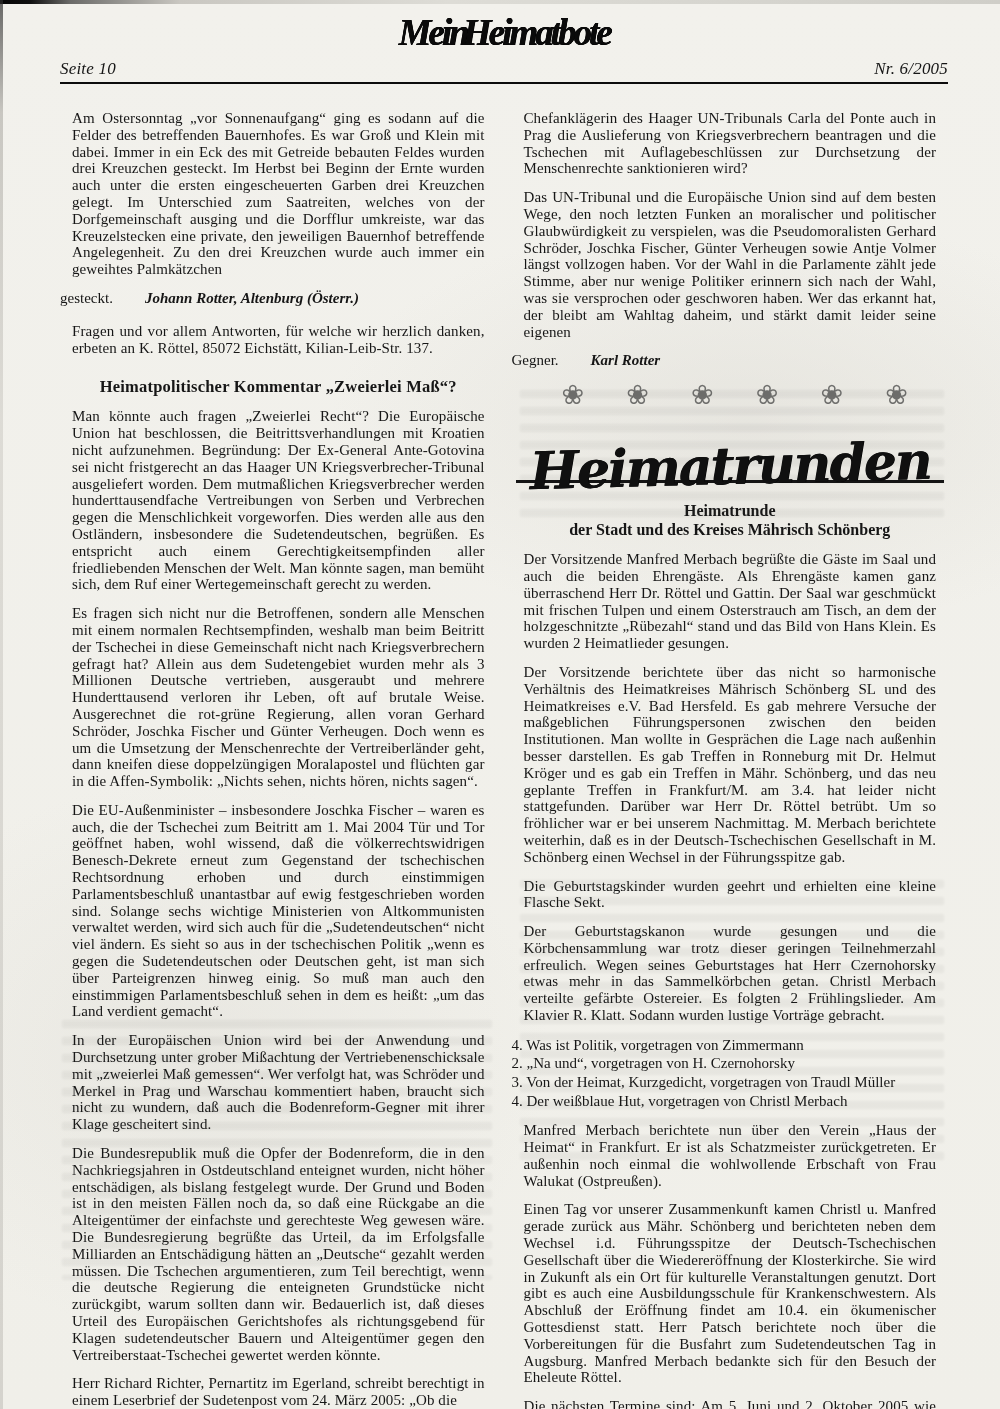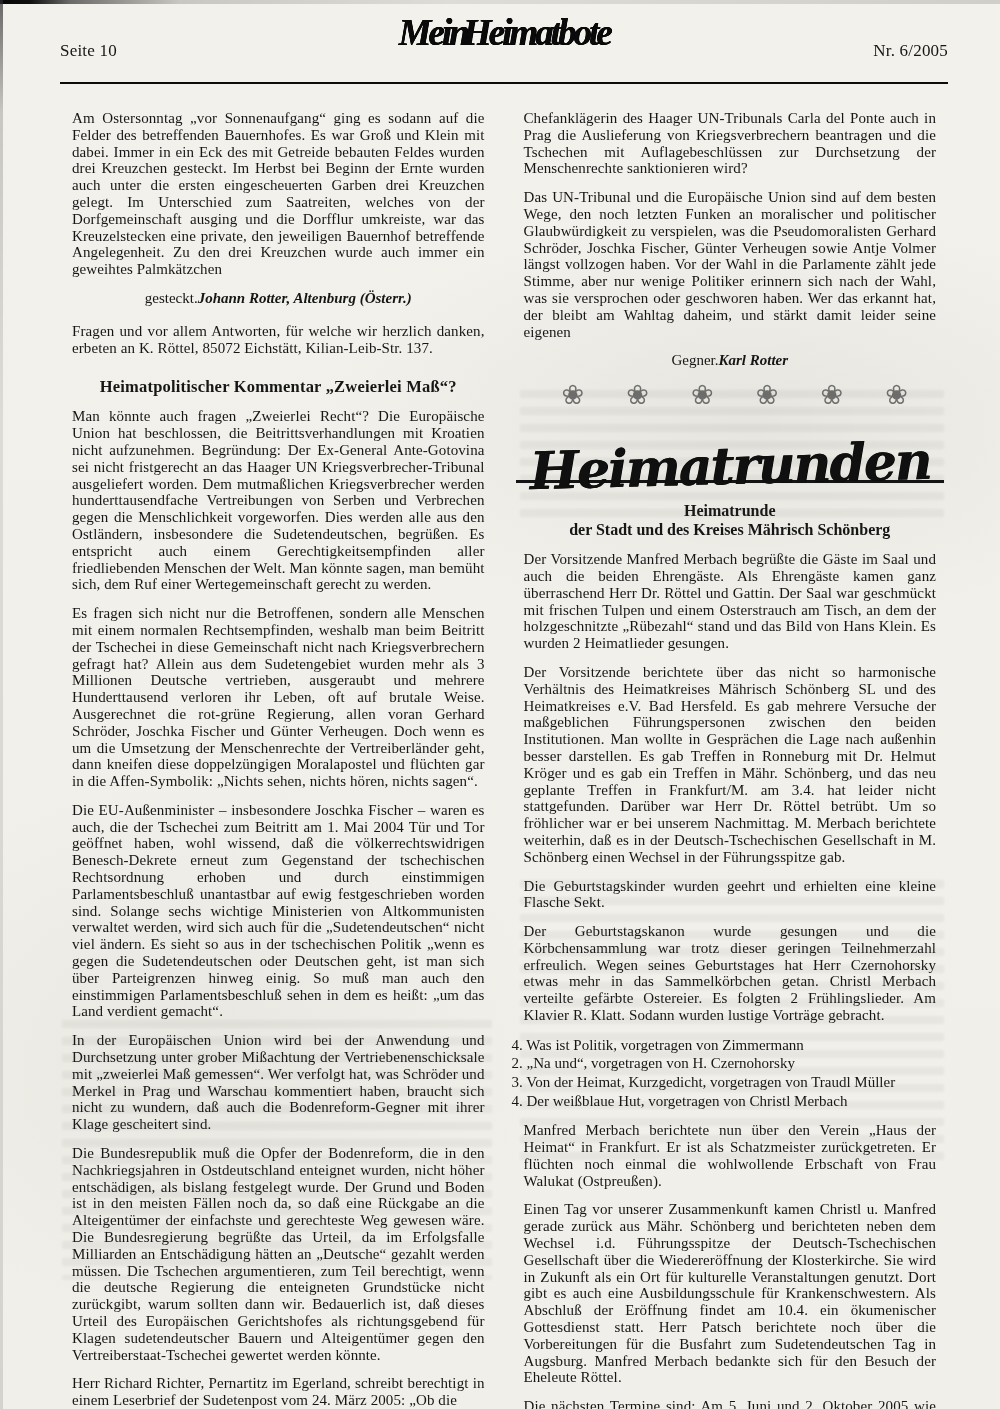--- a/index.html
+++ b/index.html
@@ -44,21 +44,21 @@
 
   .masthead-row{
     position:relative;
     margin:0 52px 0 60px;
     padding-top:48px;
     height:34px;
     border-bottom:2.5px solid #0c0c0c;
     display:flex;justify-content:space-between;align-items:flex-end;
   }
   .pageno,.issue{
-    font-size:17px;letter-spacing:.2px;padding-bottom:21px;
+    font-size:17px;letter-spacing:.2px;padding-bottom:3px;font-style:italic;
   }
   .masthead-logo{
     position:absolute;left:50%;top:14px;transform:translateX(-50%);
     font-family:Liberation Serif, serif;
     font-style:italic;font-weight:bold;
     font-size:37px;line-height:1;
     letter-spacing:-3px;word-spacing:-10px;
     color:#0a0a0a;
     text-shadow:0 0 .6px #000,.4px 0 0 #000;
     white-space:nowrap;
@@ -70,22 +70,22 @@
     gap:15px;
   }
   .col{width:437px;}
   .col p{
     margin:12px;
     font-size:15px;line-height:16.8px;
     text-align:justify;
     letter-spacing:.1px;
   }
   .sigrow{
-    display:flex;justify-content:center;
-    font-size:15px;line-height:16.8px;
+    display:flex;justify-content:flex-start;
+    font-size:15px;line-height:16.8px;gap:32px;
   }
   .sig{font-style:italic;font-weight:bold;}
   .note{margin-top:16px !important;}
   h2.commentary-heading{
     margin:22px 0 6px 0;
     font-size:16.5px;line-height:18px;
     text-align:center;font-weight:bold;
     letter-spacing:.2px;
   }
 
@@ -189,21 +189,21 @@
       <p>Die Geburtstagskinder wurden geehrt und erhielten eine kleine Flasche Sekt.</p>
       <p>Der Geburtstagskanon wurde gesungen und die Körbchensammlung war trotz dieser geringen Teilnehmerzahl erfreulich. Wegen seines Geburtstages hat Herr Czernohorsky etwas mehr in das Sammelkörbchen getan. Christl Merbach verteilte gefärbte Ostereier. Es folgten 2 Frühlingslieder. Am Klavier R. Klatt. Sodann wurden lustige Vorträge gebracht.</p>
 
       <div class="program">
         <div>4. Was ist Politik, vorgetragen von Zimmermann</div>
         <div>2. „Na und“, vorgetragen von H. Czernohorsky</div>
         <div>3. Von der Heimat, Kurzgedicht, vorgetragen von Traudl Müller</div>
         <div>4. Der weißblaue Hut, vorgetragen von Christl Merbach</div>
       </div>
 
-      <p>Manfred Merbach berichtete nun über den Verein „Haus der Heimat“ in Frankfurt. Er ist als Schatzmeister zurückgetreten. Er flüchten noch einmal die wohlwollende Erbschaft von Frau Walukat (Ostpreußen).</p>
+      <p>Manfred Merbach berichtete nun über den Verein „Haus der Heimat“ in Frankfurt. Er ist als Schatzmeister zurückgetreten. Er außenhin noch einmal die wohlwollende Erbschaft von Frau Walukat (Ostpreußen).</p>
       <p>Einen Tag vor unserer Zusammenkunft kamen Christl u. Manfred gerade zurück aus Mähr. Schönberg und berichteten neben dem Wechsel i.d. Führungsspitze der Deutsch-Tschechischen Gesellschaft über die Wiedereröffnung der Klosterkirche. Sie wird in Zukunft als ein Ort für kulturelle Veranstaltungen genutzt. Dort gibt es auch eine Ausbildungsschule für Krankenschwestern. Als Abschluß der Eröffnung findet am 10.4. ein ökumenischer Gottesdienst statt. Herr Patsch berichtete noch über die Vorbereitungen für die Busfahrt zum Sudetendeutschen Tag in Augsburg. Manfred Merbach bedankte sich für den Besuch der Eheleute Röttel.</p>
       <p>Die nächsten Termine sind: Am 5. Juni und 2. Oktober 2005 wie immer im Haus der Heimat, Porthstr. 10, Frankfurt/M.-Eckenheim,</p>
       <div class="sigrow">
         <span>PLZ 60435 um 14.00 Uhr.</span>
         <span class="sig">R. Klatt</span>
       </div>
     </div>
 
   </div>
 </div>

